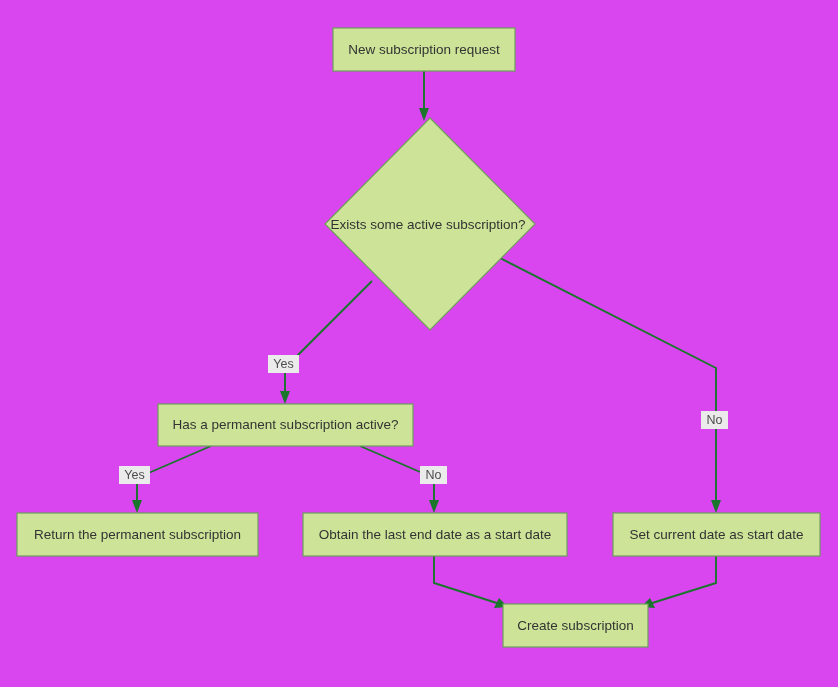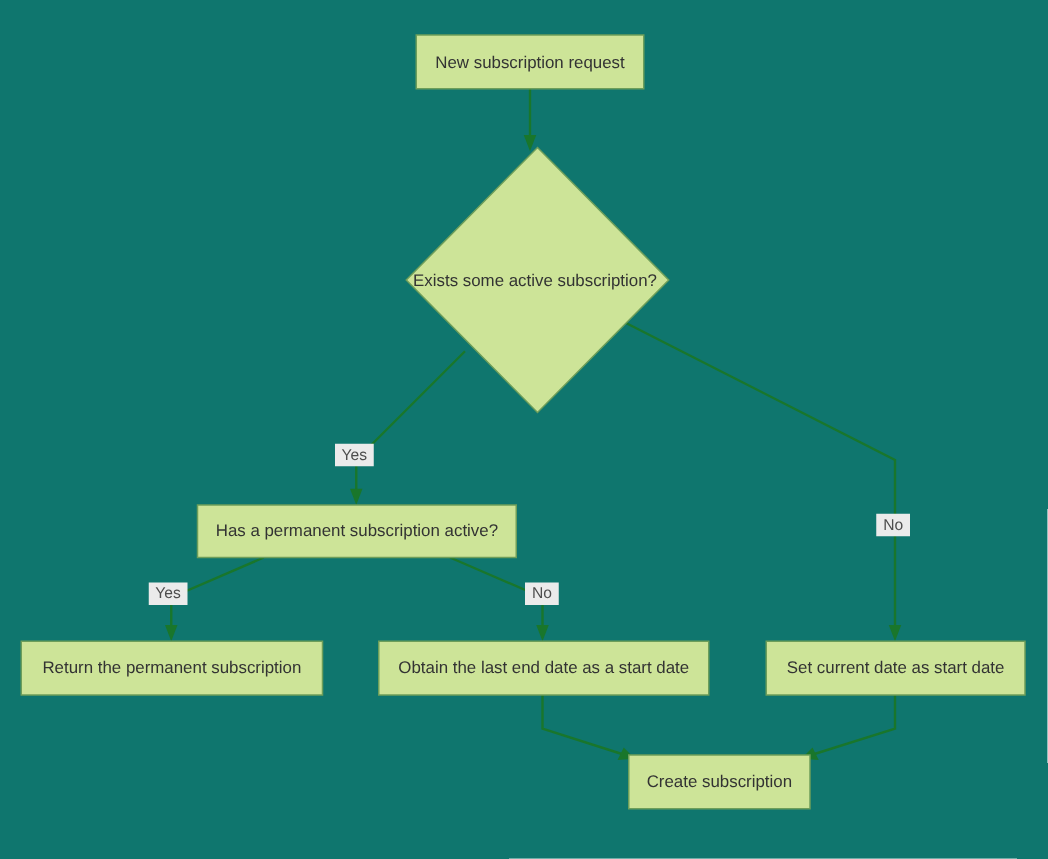--- a/index.html
+++ b/index.html
@@ -11,21 +11,21 @@
   body {
     width: 838px;
     height: 687px;
     overflow: hidden;
     font-family: "Liberation Sans", sans-serif;
   }
   #diagram-root {
     position: relative;
     width: 838px;
     height: 687px;
-    background: #0f766e;
+    background: #d946ef;
   }
   svg#flowchart {
     position: absolute;
     top: 0;
     left: 0;
     width: 838px;
     height: 687px;
     display: block;
   }
   .node-shape {

